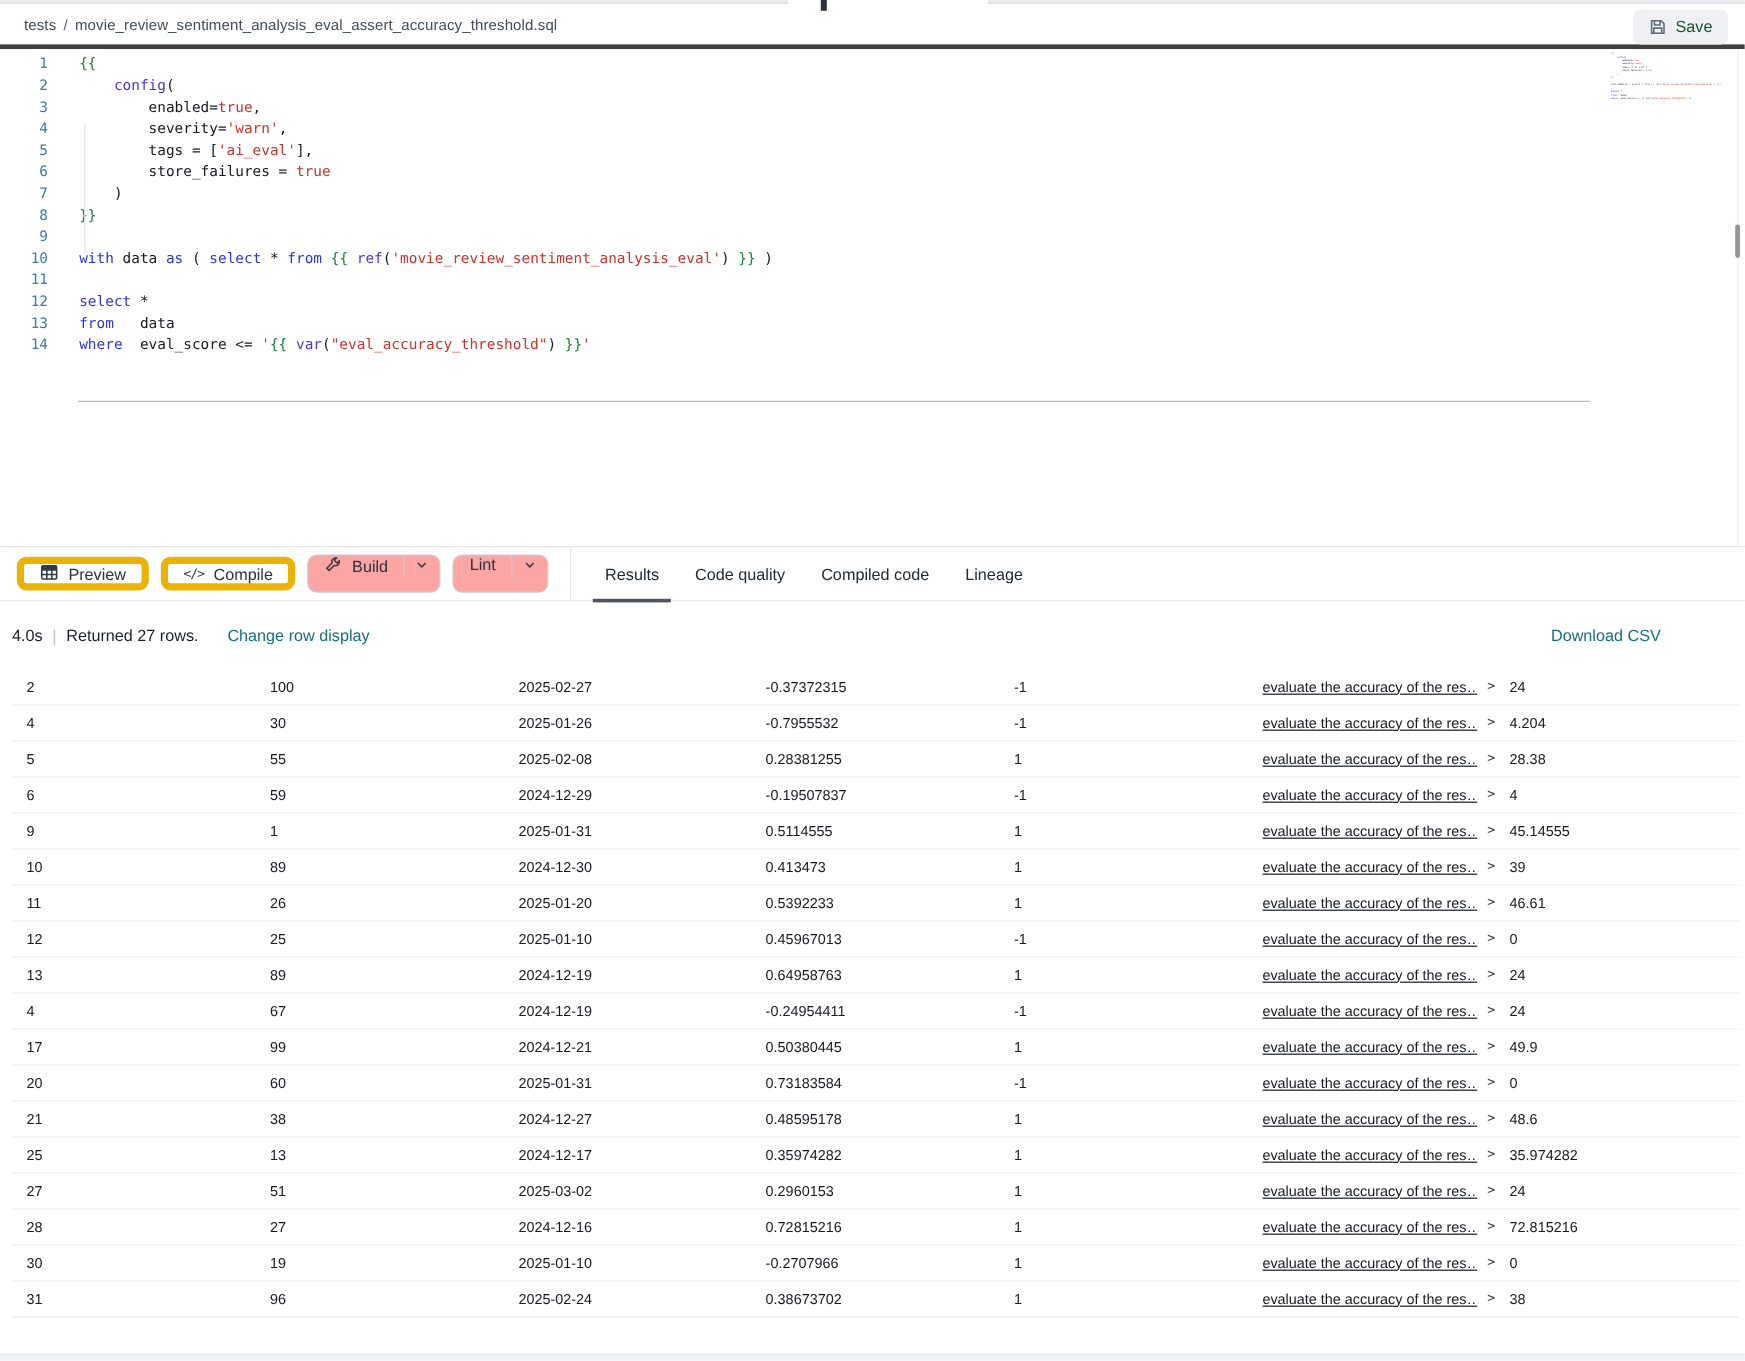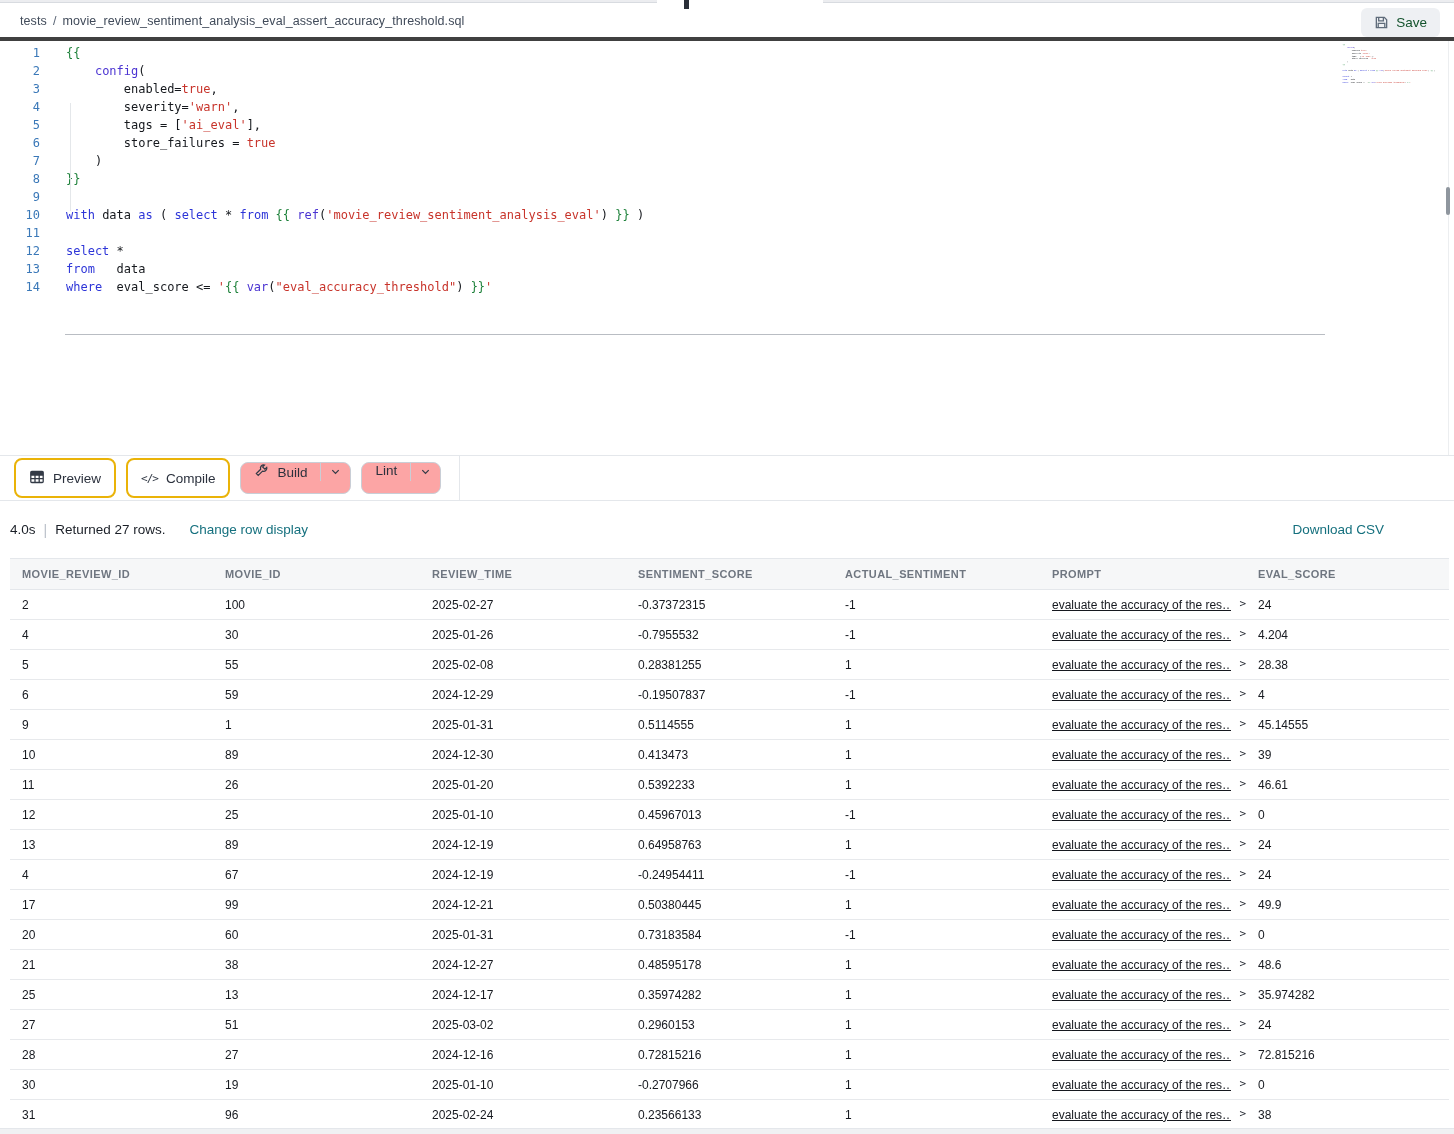--- a/index.html
+++ b/index.html
@@ -44,21 +44,21 @@
   #minimap { position:absolute; left:1332px; top:2px; width:116px; height:128px; overflow:hidden; }
   #minimap-content { transform:scale(0.16); transform-origin:top left; width:720px; }
   #minimap-content .gutter { visibility:hidden; width:40px; }
   .editor-track { position:absolute; left:1448px; top:0; width:1px; height:414px; background:#eceef0; }
   .editor-thumb { position:absolute; left:1446px; top:146px; width:4px; height:28px; background:#8f969e; border-radius:2px; }
 
   
   #toolbar { position:absolute; left:0; top:455px; width:1454px; height:46px;
     border-top:1px solid #e4e7eb; border-bottom:1px solid #e4e7eb; display:flex; align-items:center; }
   .btn-group { display:flex; align-items:center; gap:10px; margin-left:14px; }
-  .tool-btn { height:40px; background:#fff; border:2px solid #eab308; border-radius:8px;
+  .tool-btn { height:28px; background:#fff; border:6px solid #eab308; border-radius:8px;
     display:flex; align-items:center; padding:0 13px; gap:8px; font-family:"Liberation Sans",sans-serif;
     font-size:13.5px; color:#2b313d; cursor:pointer; }
   .split { display:flex; align-items:flex-start; border:1px solid #c9ced6; border-radius:8px; height:32px; overflow:hidden; background:#fca5a5; }
   .split .main { display:flex; align-items:center; gap:8px; padding:0 13px; font-size:13.5px; color:#2b313d; cursor:pointer; }
   .split .caret { display:flex; align-items:center; justify-content:center; width:30px; border-left:1px solid #c9ced6; cursor:pointer; }
   .code-glyph { font-family:"DejaVu Sans Mono",monospace; font-size:11px; color:#333a46; letter-spacing:-1px; }
   .toolbar-sep { width:1px; height:46px; background:#e4e7eb; margin-left:18px; }
   #tabs { display:flex; margin-left:18px; height:46px; }
   .tab { position:relative; display:flex; align-items:center; padding:0 10px; margin-right:10px;
     font-size:13.5px; color:#222834; cursor:pointer; }
@@ -191,42 +191,48 @@
       <div class="caret">
         <span>
           <svg width="11" height="11" viewBox="0 0 12 12" fill="none" stroke="#333a46" stroke-width="1.4">
               <path d="M2.5 4.5 6 8l3.5-3.5"></path>
             </svg>
         </span>
       </div>
     </div>
   </div>
   <div class="toolbar-sep"></div>
+  <div id="tabs">
+      <div class="tab active">
+        <span>Results</span>
+        <div class="underline"></div>
+      </div>
+      <div class="tab">
+        <span>Code quality</span>
+      </div>
+      <div class="tab">
+        <span>Compiled code</span>
+      </div>
+      <div class="tab">
+        <span>Lineage</span>
+      </div>
+    </div>
 </div>
 
 <div id="statusbar">
   <div class="left">
     <span>4.0s</span>
     <span class="pipe">|</span>
     <span>Returned 27 rows.</span>
     <span class="link" id="change-row">Change row display</span>
   </div>
   <span class="link" id="download-csv">Download CSV</span>
 </div>
 
 <div id="results-table">
-  <div class="tr thead" id="table-head">
-      <div class="th">MOVIE_REVIEW_ID</div>
-      <div class="th">MOVIE_ID</div>
-      <div class="th">REVIEW_TIME</div>
-      <div class="th">SENTIMENT_SCORE</div>
-      <div class="th">ACTUAL_SENTIMENT</div>
-      <div class="th">PROMPT</div>
-      <div class="th">EVAL_SCORE</div>
-    </div>
   <div id="table-body">
       <div class="tr trow">
         <div class="td">2</div>
         <div class="td">100</div>
         <div class="td">2025-02-27</div>
         <div class="td">-0.37372315</div>
         <div class="td">-1</div>
         <div class="td prompt-cell">
           <span class="prompt-text">evaluate the accuracy of the res…</span>
           <span class="expand-chevron">&gt;</span>
@@ -422,21 +428,21 @@
         <div class="td prompt-cell">
           <span class="prompt-text">evaluate the accuracy of the res…</span>
           <span class="expand-chevron">&gt;</span>
         </div>
         <div class="td">0</div>
       </div>
       <div class="tr trow">
         <div class="td">31</div>
         <div class="td">96</div>
         <div class="td">2025-02-24</div>
-        <div class="td">0.23566133</div>
+        <div class="td">0.38673702</div>
         <div class="td">1</div>
         <div class="td prompt-cell">
           <span class="prompt-text">evaluate the accuracy of the res…</span>
           <span class="expand-chevron">&gt;</span>
         </div>
         <div class="td">38</div>
       </div>
     </div>
 </div>
 <div id="bottom-strip"></div>

